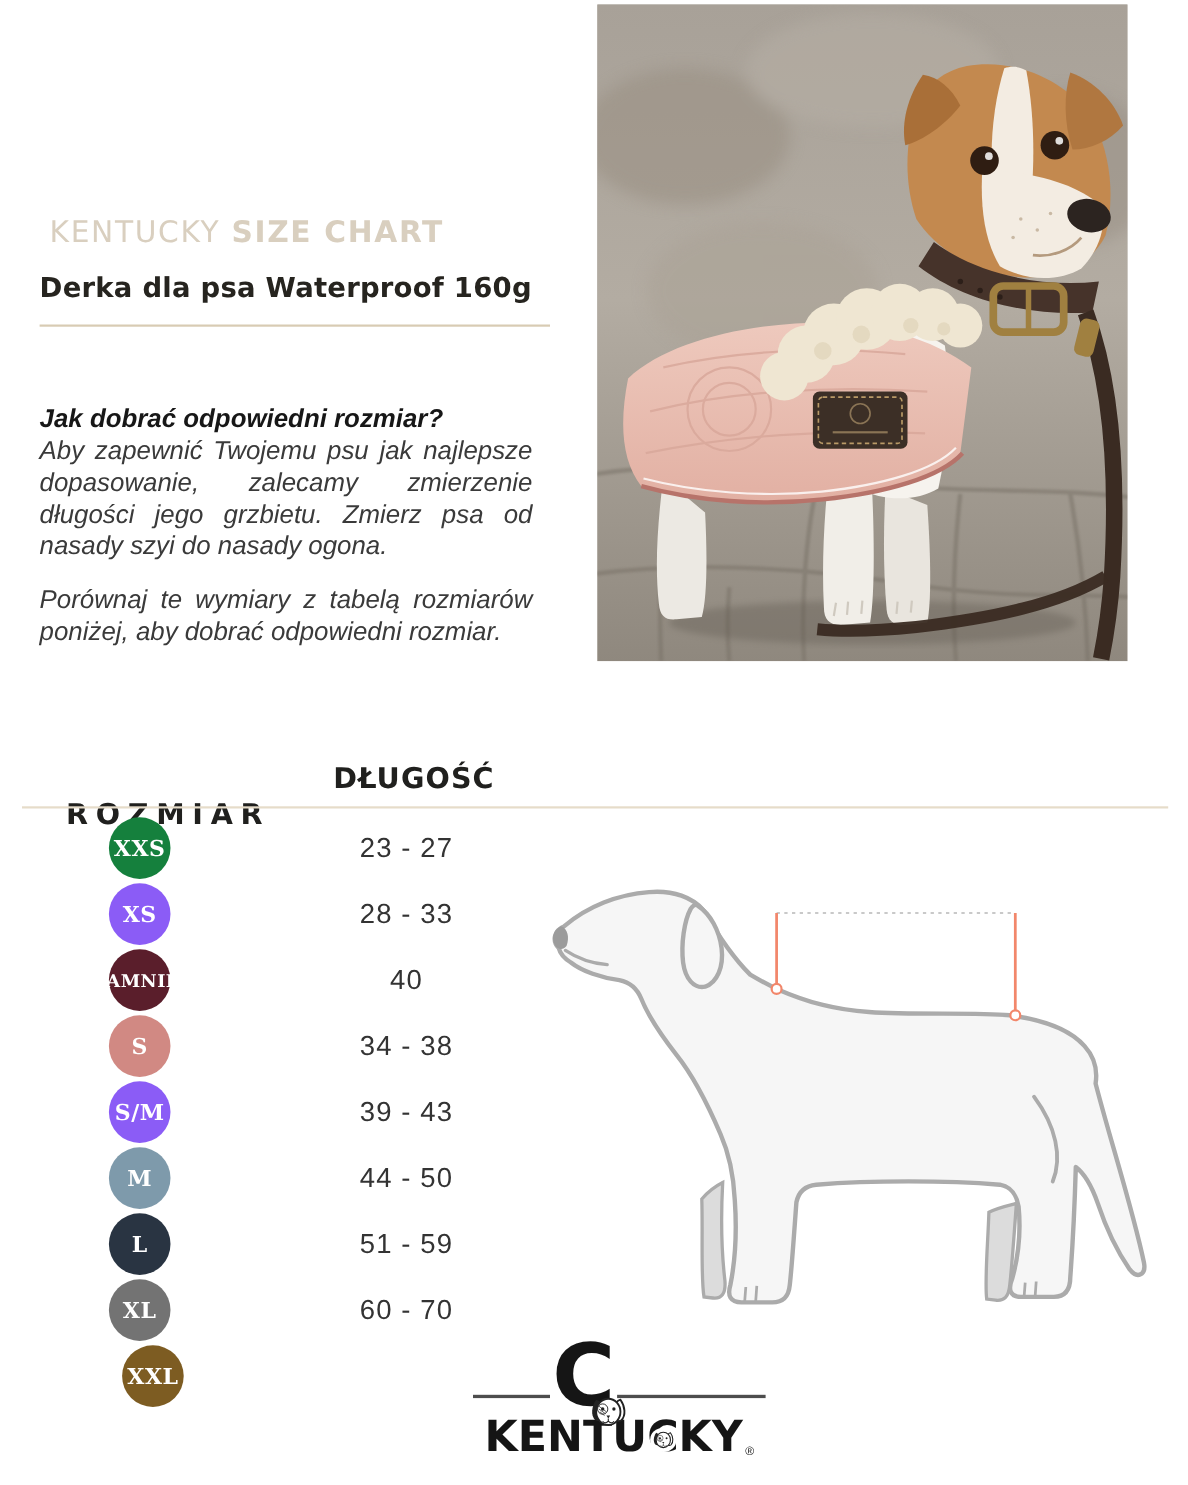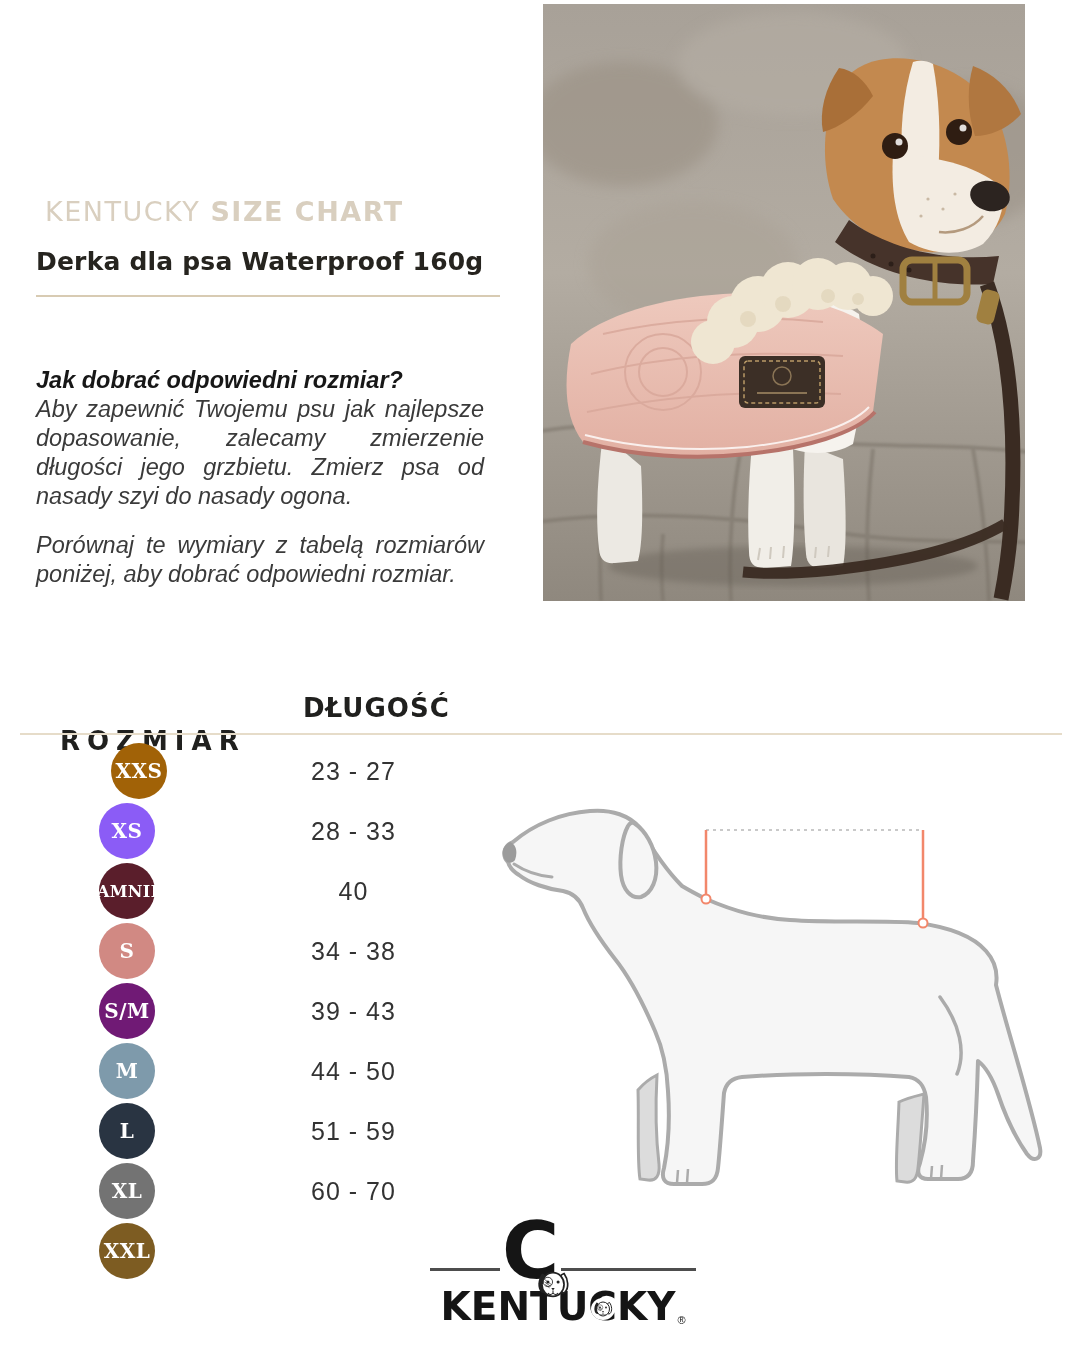--- a/index.html
+++ b/index.html
@@ -26,21 +26,21 @@
        font-family:"DejaVu Sans",sans-serif;}
   .hdr-size{left:60px;letter-spacing:7px;margin-top:33px;}
   .hdr-length{left:303px;letter-spacing:1px;}
   .hdr-divider{position:absolute;left:20px;top:733px;width:1042px;height:2px;background:var(--header-divider,#e6dcc9);}
   .size-rows{position:absolute;left:0;top:741px;width:480px;}
   .size-row{position:relative;height:60px;}
   .size-badge{position:absolute;left:99px;top:2px;width:56px;height:56px;border-radius:50%;
               display:flex;align-items:center;justify-content:center;color:#fff;
               font-family:"DejaVu Serif",serif;font-weight:700;font-size:20px;letter-spacing:.5px;}
   .size-badge.small-label{font-size:16px;letter-spacing:.4px;}
-  .size-length{position:absolute;left:276px;top:0;width:155px;height:60px;display:flex;
+  .size-length{position:absolute;left:292px;top:0;width:155px;height:60px;display:flex;
                align-items:center;justify-content:center;font-size:25px;color:#333;letter-spacing:1px;}
 
   
   .dog-photo{position:absolute;left:543px;top:4px;width:482px;height:597px;overflow:hidden;background:#a39c92;}
 
   
   .measure-illustration{position:absolute;left:492px;top:802px;width:575px;height:400px;}
 
   
   .logo{position:absolute;left:430px;top:1208px;width:266px;color:var(--logo-ink,#151515);}
@@ -185,53 +185,53 @@
       <rect x="436" y="286" width="18" height="34" rx="6" fill="#a08040" transform="rotate(14 445 303)"></rect>
       <path d="M462,520 C420,545 360,558 290,566 C250,570 220,570 200,568" stroke="#3a2b22" stroke-width="11" fill="none" opacity=".95"></path>
     </svg>
   </div>
 
   <div class="hdr hdr-size">ROZMIAR</div>
   <div class="hdr hdr-length">DŁUGOŚĆ</div>
   <div class="hdr-divider"></div>
   <div class="size-rows">
       <div class="size-row">
-        <div class="size-badge" style="background: #a16207; margin-left: 12px;">XXS</div>
+        <div class="size-badge" style="background: #15803d;">XXS</div>
         <div class="size-length">23 - 27</div>
       </div>
       <div class="size-row">
         <div class="size-badge" style="background: #8b5cf6;">XS</div>
         <div class="size-length">28 - 33</div>
       </div>
       <div class="size-row">
         <div class="size-badge small-label" style="background: rgb(90, 30, 43);">JAMNIK</div>
         <div class="size-length">40</div>
       </div>
       <div class="size-row">
         <div class="size-badge" style="background: rgb(209, 137, 131);">S</div>
         <div class="size-length">34 - 38</div>
       </div>
       <div class="size-row">
-        <div class="size-badge" style="background: #701a75;">S/M</div>
+        <div class="size-badge" style="background: #8b5cf6;">S/M</div>
         <div class="size-length">39 - 43</div>
       </div>
       <div class="size-row">
         <div class="size-badge" style="background: rgb(126, 154, 171);">M</div>
         <div class="size-length">44 - 50</div>
       </div>
       <div class="size-row">
         <div class="size-badge" style="background: rgb(41, 52, 66);">L</div>
         <div class="size-length">51 - 59</div>
       </div>
       <div class="size-row">
         <div class="size-badge" style="background: #737373;">XL</div>
         <div class="size-length">60 - 70</div>
       </div>
       <div class="size-row">
-        <div class="size-badge" style="background: rgb(125, 92, 34);">XXL</div>
+        <div class="size-badge" style="background: rgb(125, 92, 34); margin-left: 12px;">XXL</div>
       </div>
     </div>
 
   <svg class="measure-illustration" width="575" height="400" viewBox="0 0 575 400">
     <path d="M16,60 C10,54 11,44 21,40 C42,22 70,11 98,9 C120,7 138,14 148,26 C160,47 174,68 190,84 C200,90 208,94 214,97 C244,110 268,116 298,118 C338,121 394,118 426,121 C456,125 480,133 494,149 C503,159 506,170 504,183 C516,230 538,298 548,346 C550,357 542,361 535,352 C521,332 512,310 506,292 C500,275 494,265 486,259 C485,294 483,332 481,359 C481,371 476,377 466,377 L436,377 C427,377 424,371 428,361 C434,340 436,316 434,295 C432,283 427,277 417,275 C368,271 300,271 250,275 C240,276 234,281 232,291 C230,318 228,348 226,366 C225,377 220,382 210,382 L182,382 C172,382 169,376 172,366 C176,346 178,318 176,289 C175,268 171,247 163,229 C151,201 139,177 123,157 C109,139 97,121 91,106 C87,96 81,91 71,89 C55,87 37,81 27,73 C19,68 17,64 16,60 Z" fill="#f6f6f6" stroke="#ababab" stroke-width="4" stroke-linejoin="round"></path>
     <path d="M165,273 C163,310 165,345 167,362 C168,374 164,379 156,378 L148,377 C145,360 147,320 146,288 C152,281 159,276 165,273 Z" fill="#dcdcdc" stroke="#ababab" stroke-width="3"></path>
     <path d="M432,292 C430,320 428,348 426,366 C425,377 421,381 413,380 L405,379 C403,362 406,330 407,300 C415,296 424,294 432,292 Z" fill="#dcdcdc" stroke="#ababab" stroke-width="3"></path>
     <path d="M142,21 C154,29 162,44 164,60 C166,77 160,91 149,95 C139,97 131,88 129,73 C127,56 130,35 136,24 C138,21 140,20 142,21 Z" fill="#f6f6f6" stroke="#ababab" stroke-width="4"></path>
     <path d="M13,58 C9,52 10,44 18,40 C24,42 26,50 23,58 C20,62 15,61 13,58 Z" fill="#9b9b9b"></path>
     <path d="M22,62 C34,70 48,74 60,75" fill="none" stroke="#ababab" stroke-width="3" stroke-linecap="round"></path>

